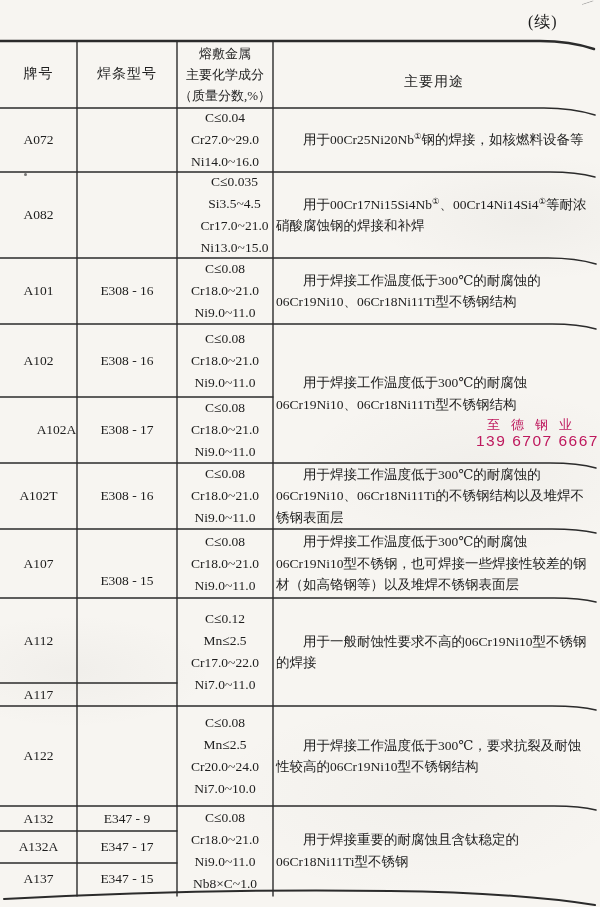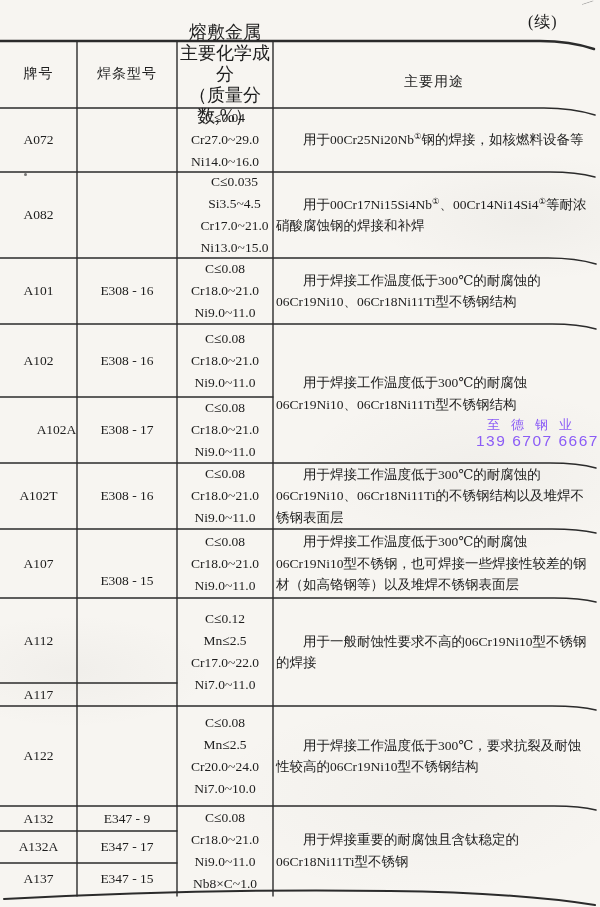--- a/index.html
+++ b/index.html
@@ -16,28 +16,28 @@
       radial-gradient(220px 90px at 88% 24%, rgba(120,120,115,0.06), transparent 70%),
       radial-gradient(260px 120px at 80% 52%, rgba(120,120,115,0.05), transparent 70%),
       radial-gradient(200px 80px at 12% 74%, rgba(120,120,115,0.05), transparent 70%),
       radial-gradient(300px 140px at 70% 88%, rgba(120,120,115,0.04), transparent 70%);
   }
   .continued{position:absolute;top:12px;left:528px;font-size:16px;letter-spacing:1px;}
   svg.grid{position:absolute;left:0;top:0;pointer-events:none;}
   .cell{position:absolute;display:flex;align-items:center;justify-content:center;
     text-align:center;font-size:13.5px;}
   .hdr{font-size:14px;letter-spacing:1px;}
-  .hdr-chem{flex-direction:column;line-height:21px;letter-spacing:0;font-size:18px;}
+  .hdr-chem{flex-direction:column;line-height:21px;letter-spacing:0;font-size:13px;}
   .chem{flex-direction:column;justify-content:center;line-height:22px;font-size:13.5px;}
   .chem div{white-space:nowrap;}
   .use{justify-content:flex-end;text-align:left;}
   .use p{margin:0;width:100%;text-indent:2em;font-size:13.5px;line-height:21.5px;
     padding:0 1px 0 3px;}
   sup{font-size:0.62em;vertical-align:super;line-height:0;}
-  .watermark{position:absolute;color:#8b5cf6;pointer-events:none;}
+  .watermark{position:absolute;color:#be185d;pointer-events:none;}
   .wm1{top:416px;left:487px;font-size:13px;letter-spacing:11px;white-space:nowrap;}
   .wm2{top:432px;left:476px;font-size:15.5px;letter-spacing:1.5px;white-space:nowrap;
     font-family:"Liberation Sans","DejaVu Sans",sans-serif;}
   .stray-dot{position:absolute;left:24px;top:173px;width:3px;height:3px;
     border-radius:50%;background:#4a4a4a;opacity:.75;}
   .corner-mark{position:absolute;left:583px;top:2px;width:12px;height:8px;
     border-top:1.5px solid #777;border-radius:0 0 8px 0;transform:rotate(-18deg);opacity:.6;}
 </style>
 </head>
 <body>

